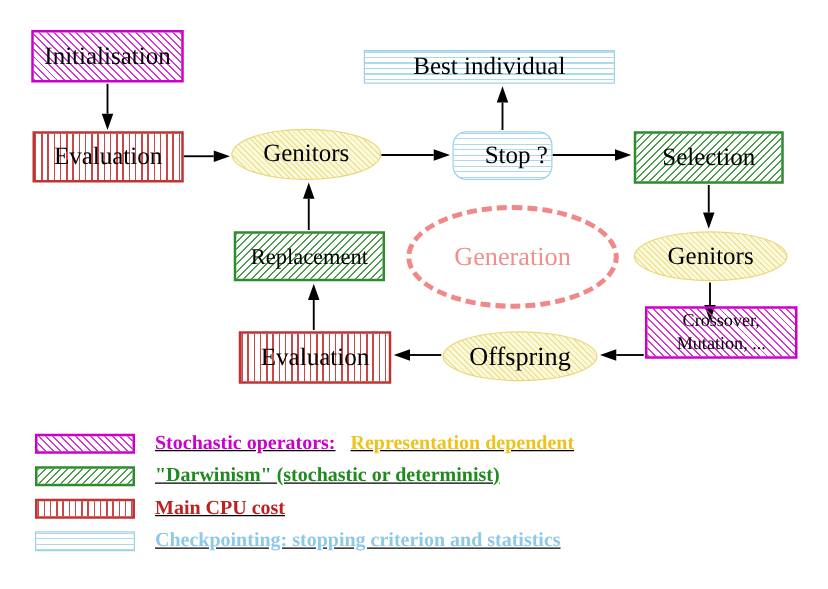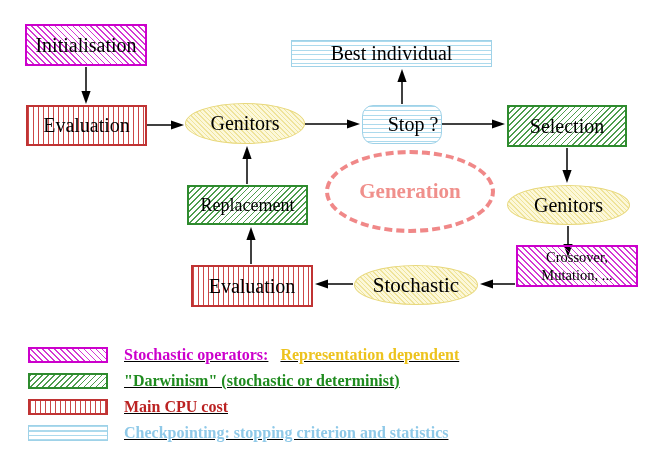--- a/index.html
+++ b/index.html
@@ -40,23 +40,23 @@
   #node-parents          { left:185px; top:103px; width:120px; height:41px; }
   #node-stop             { left:362px; top:105px; width:80px;  height:39px; }
   #node-best-individual  { left:291px; top:40px;  width:201px; height:27px; }
   #node-selection        { left:507px; top:105px; width:120px; height:42px; }
   #node-genitors         { left:507px; top:185px; width:123px; height:40px; }
   #node-crossover        { left:516px; top:245px; width:122px; height:42px;
                            font-size:14.5px; line-height:1.25; flex-direction:column; }
   #node-offspring        { left:354px; top:265px; width:124px; height:40px; font-size:21px; }
   #node-evaluation-bottom{ left:191px; top:265px; width:122px; height:42px; }
   #node-replacement      { left:187px; top:185px; width:121px; height:40px; font-size:18px; }
-  #node-generation       { left:325px; top:150px; width:170px; height:83px;
+  #node-generation       { left:325px; top:164px; width:170px; height:83px;
                            border:4px dashed #f08888; border-radius:50%;
-                           color:#f0908c; font-size:21px; background:transparent;font-weight:bold; }
+                           color:#f0908c; font-size:21px; background:transparent; }
   #arrow-layer { position:absolute; left:0; top:0; width:662px; height:471px; pointer-events:none; }
   
   .legend-row { position:absolute; left:28px; display:flex; align-items:center; height:17px;text-decoration:underline; }
   .legend-swatch { box-sizing:border-box; width:80px; height:16px; flex:0 0 80px; }
   .legend-text { margin-left:16px; font-size:16px; font-weight:bold; white-space:nowrap; }
   #legend-row-stochastic   { top:346px; }
   #legend-row-darwinism    { top:372px; }
   #legend-row-cpu          { top:398px; }
   #legend-row-checkpointing{ top:424px; }
   .c-magenta   { color:#cc00cc; }
@@ -122,21 +122,21 @@
   <div class="node ellipse-yellow" id="node-genitors">
     <span>Genitors</span>
   </div>
 
   <div class="node hatch-magenta" id="node-crossover">
     <span>Crossover,</span>
     <span>Mutation, ...</span>
   </div>
 
   <div class="node ellipse-yellow" id="node-offspring">
-    <span>Stochastic</span>
+    <span>Offspring</span>
   </div>
 
   <div class="node vlines-red" id="node-evaluation-bottom">
     <span>Evaluation</span>
   </div>
 
   <div class="node hatch-green" id="node-replacement">
     <span>Replacement</span>
   </div>
 

